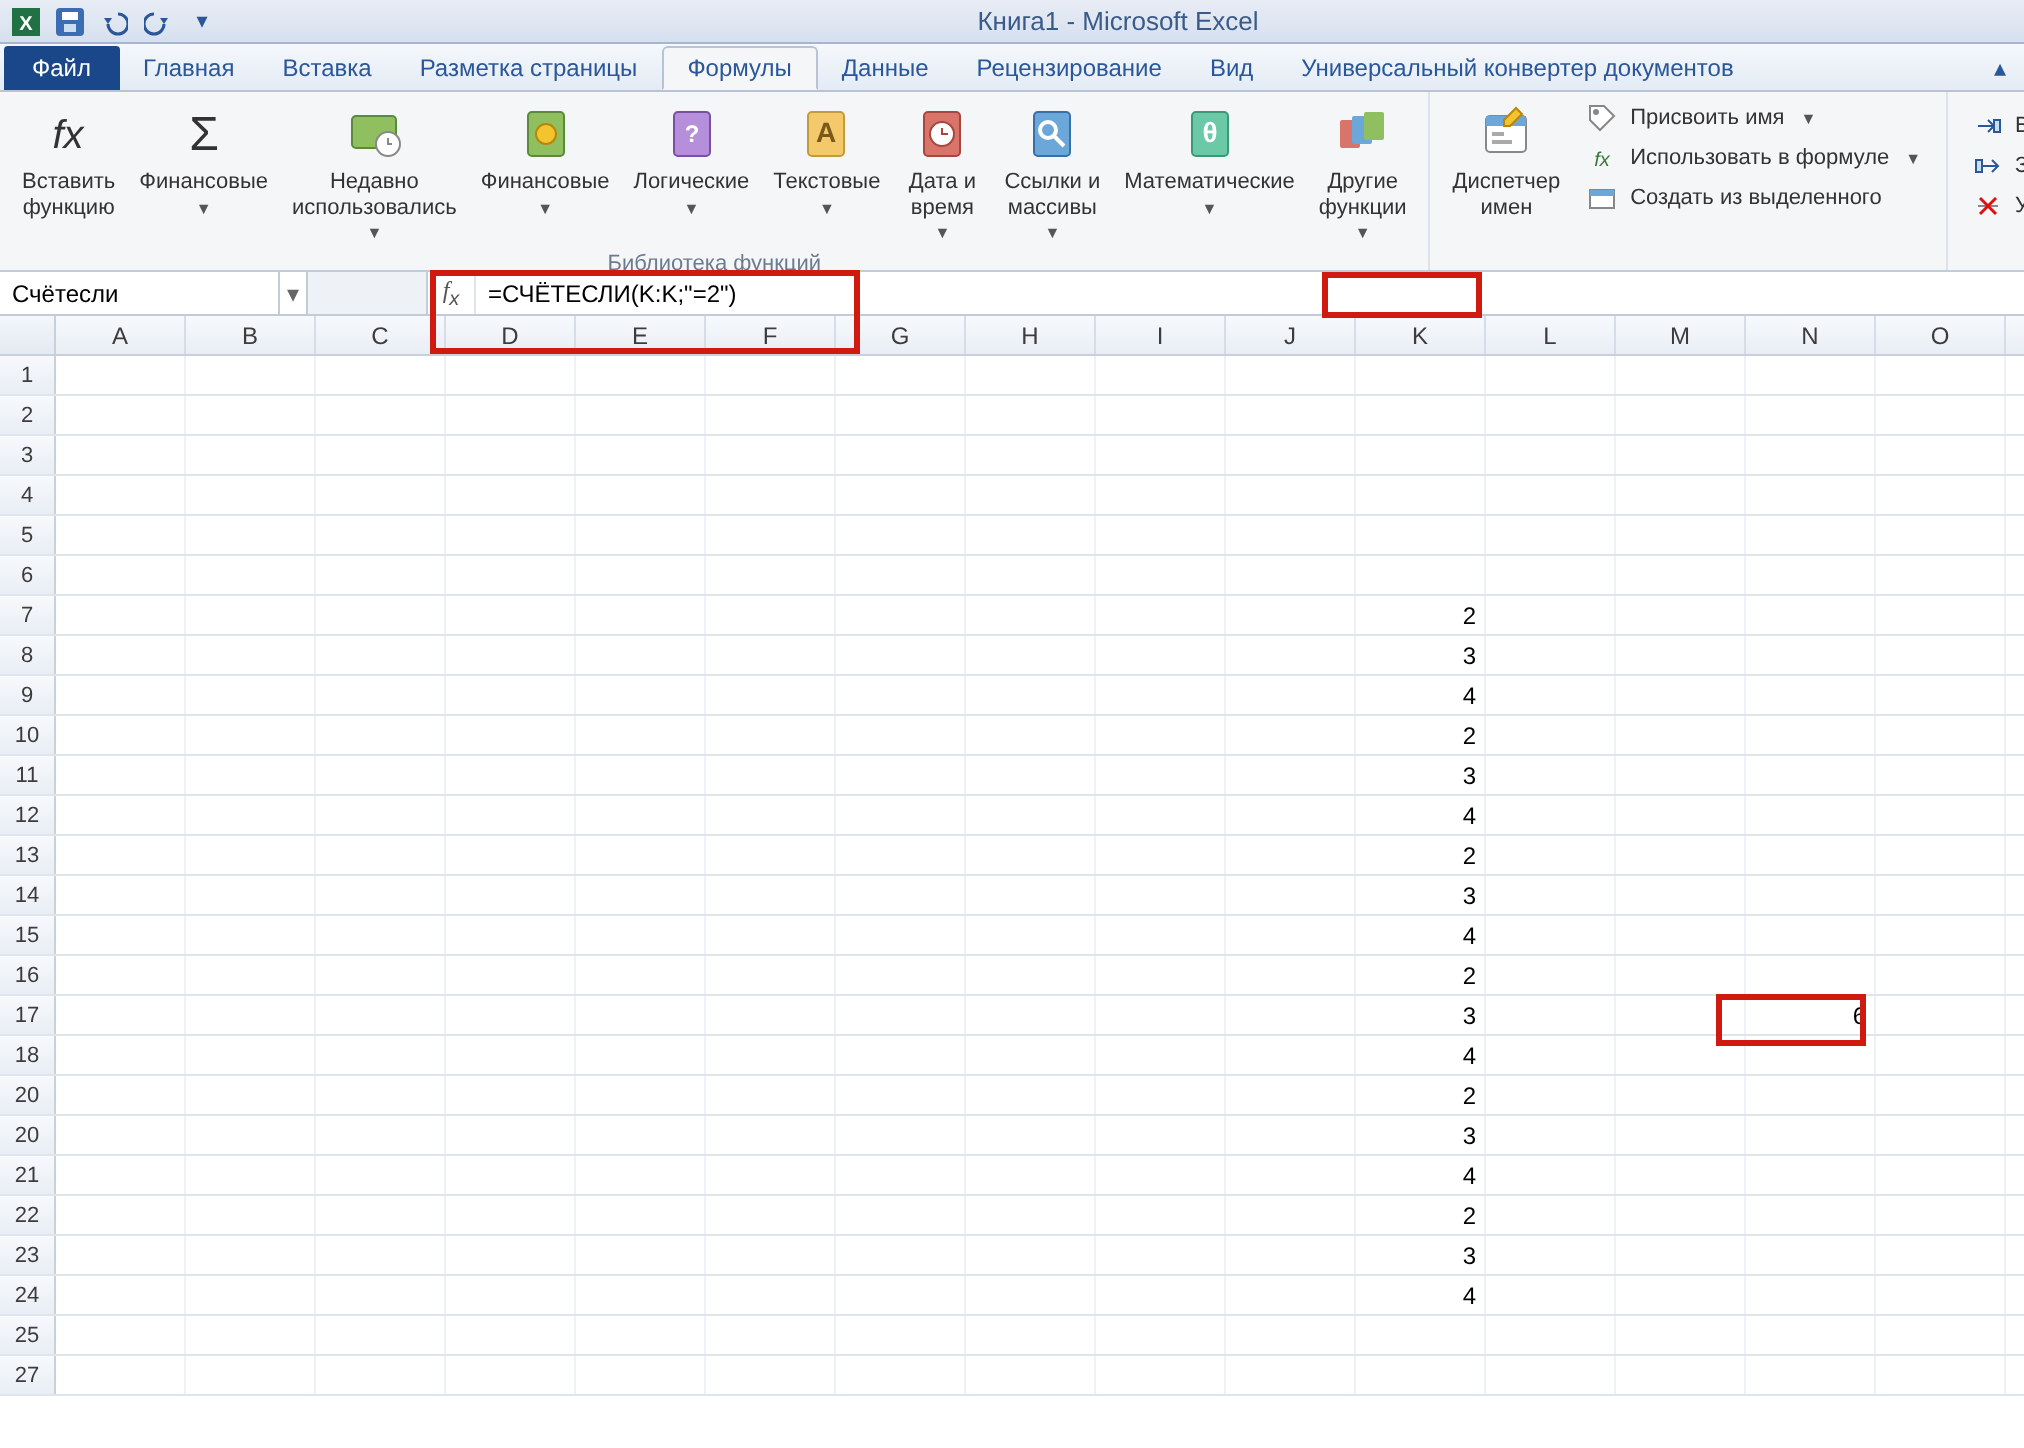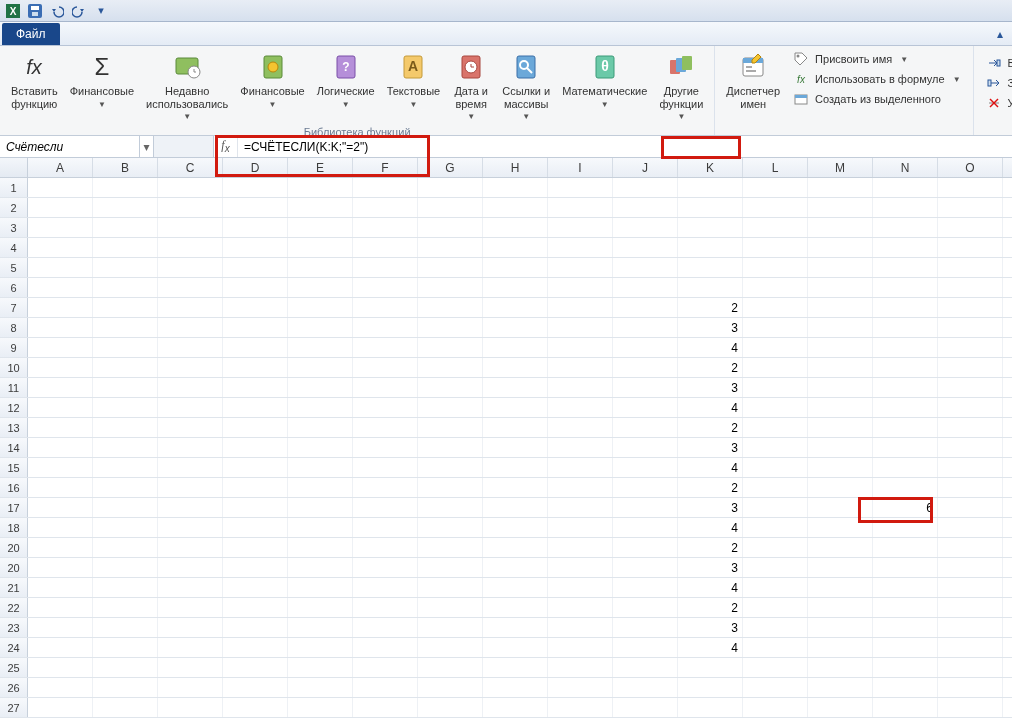--- a/index.html
+++ b/index.html
@@ -27,21 +27,21 @@
   .big-btn .lbl { font-size:11px; color:#333; }
   .big-btn .drop { font-size:8px; color:#555; }
   .group-label { font-size:11px; color:#6b7b92; text-align:center; padding:2px 0 0 0; }
   .small-list { display:flex; flex-direction:column; gap:2px; padding:2px 4px; }
   .small-item { display:flex; align-items:center; gap:6px; font-size:11px; color:#333; cursor:pointer; padding:1px 2px; border-radius:2px; white-space:nowrap;}
   .mini-icon { width:16px; height:16px; display:inline-flex; align-items:center; justify-content:center; }
 
   
   .formula-row { height:22px; border-bottom:1px solid #c2ccd9; display:flex; align-items:stretch; background:#eef2f7; }
   .name-box { width:140px; border-right:1px solid #c2ccd9; display:flex; align-items:center; padding:0 6px; background:#fff; }
-  .name-box input { border:none; outline:none; width:100%; font-size:12px;font-style:italic; }
+  .name-box input { border:none; outline:none; width:100%; font-size:12px; }
   .name-drop { width:14px; display:flex; align-items:center; justify-content:center; color:#666; border-right:1px solid #c2ccd9; background:#fff; cursor:pointer;}
   .fx-area { display:flex; align-items:center; flex:1; background:#fff; position:relative; }
   .fx-btn { width:24px; height:100%; display:flex; align-items:center; justify-content:center; font-style:italic; font-size:12px; color:#555; border-right:1px solid #e0e5ec; cursor:pointer;}
   .fx-input { flex:1; border:none; outline:none; padding:0 6px; font-size:12px; height:100%; }
 
   
   .grid-wrap { position:relative; }
   .col-headers { display:flex; height:20px; background:linear-gradient(#f7f9fc,#e9eef5); border-bottom:1px solid #c7d0db; }
   .corner { width:28px; border-right:1px solid #c7d0db; background:linear-gradient(#f3f6fa,#e4eaf2); }
   .ch { border-right:1px solid #d6dde6; display:flex; align-items:center; justify-content:center; font-size:12px; color:#3c3c3c; cursor:pointer;}
@@ -80,25 +80,36 @@
         </svg>
       </div>
     <div class="qat-item">
         <svg width="14" height="14">
           <path d="M5 3 A5 5 0 1 0 10 8" stroke="#2a579a" fill="none" stroke-width="1.5"></path>
           <path d="M10 8 l2 -3 l-4 0 z" fill="#2a579a"></path>
         </svg>
       </div>
     <div class="qat-item">▾</div>
   </div>
+  <div class="title-text">Книга1 - Microsoft Excel</div>
 </div>
 
 <div class="tabs-row">
   <div class="file-tab">
       <span>Файл</span>
+    </div>
+  <div id="tabs-container" style="display:flex;">
+      <div class="tab">Главная</div>
+      <div class="tab">Вставка</div>
+      <div class="tab">Разметка страницы</div>
+      <div class="tab active">Формулы</div>
+      <div class="tab">Данные</div>
+      <div class="tab">Рецензирование</div>
+      <div class="tab">Вид</div>
+      <div class="tab">Универсальный конвертер документов</div>
     </div>
   <div class="tab min">▴</div>
 </div>
 
 <div class="ribbon">
 
   <div class="group" style="flex:0 0 auto;">
     <div class="group-items">
 
       <div class="big-btn">
@@ -785,38 +796,20 @@
         <div class="cell" style="width: 65px;"></div>
         <div class="cell" style="width: 65px;"></div>
         <div class="cell" style="width: 65px;"></div>
         <div class="cell" style="width: 65px;"></div>
         <div class="cell" style="width: 65px;"></div>
         <div class="cell" style="width: 65px;"></div>
         <div class="cell" style="width: 65px;"></div>
         <div class="cell" style="width: 65px;"></div>
       </div>
       <div class="row">
-        <div class="rh">26</div>
-        <div class="cell" style="width: 65px;"></div>
-        <div class="cell" style="width: 65px;"></div>
-        <div class="cell" style="width: 65px;"></div>
-        <div class="cell" style="width: 65px;"></div>
-        <div class="cell" style="width: 65px;"></div>
-        <div class="cell" style="width: 65px;"></div>
-        <div class="cell" style="width: 65px;"></div>
-        <div class="cell" style="width: 65px;"></div>
-        <div class="cell" style="width: 65px;"></div>
-        <div class="cell" style="width: 65px;"></div>
-        <div class="cell" style="width: 65px;"></div>
-        <div class="cell" style="width: 65px;"></div>
-        <div class="cell" style="width: 65px;"></div>
-        <div class="cell" style="width: 65px;"></div>
-        <div class="cell" style="width: 65px;"></div>
-      </div>
-      <div class="row">
         <div class="rh">27</div>
         <div class="cell" style="width: 65px;"></div>
         <div class="cell" style="width: 65px;"></div>
         <div class="cell" style="width: 65px;"></div>
         <div class="cell" style="width: 65px;"></div>
         <div class="cell" style="width: 65px;"></div>
         <div class="cell" style="width: 65px;"></div>
         <div class="cell" style="width: 65px;"></div>
         <div class="cell" style="width: 65px;"></div>
         <div class="cell" style="width: 65px;"></div>

